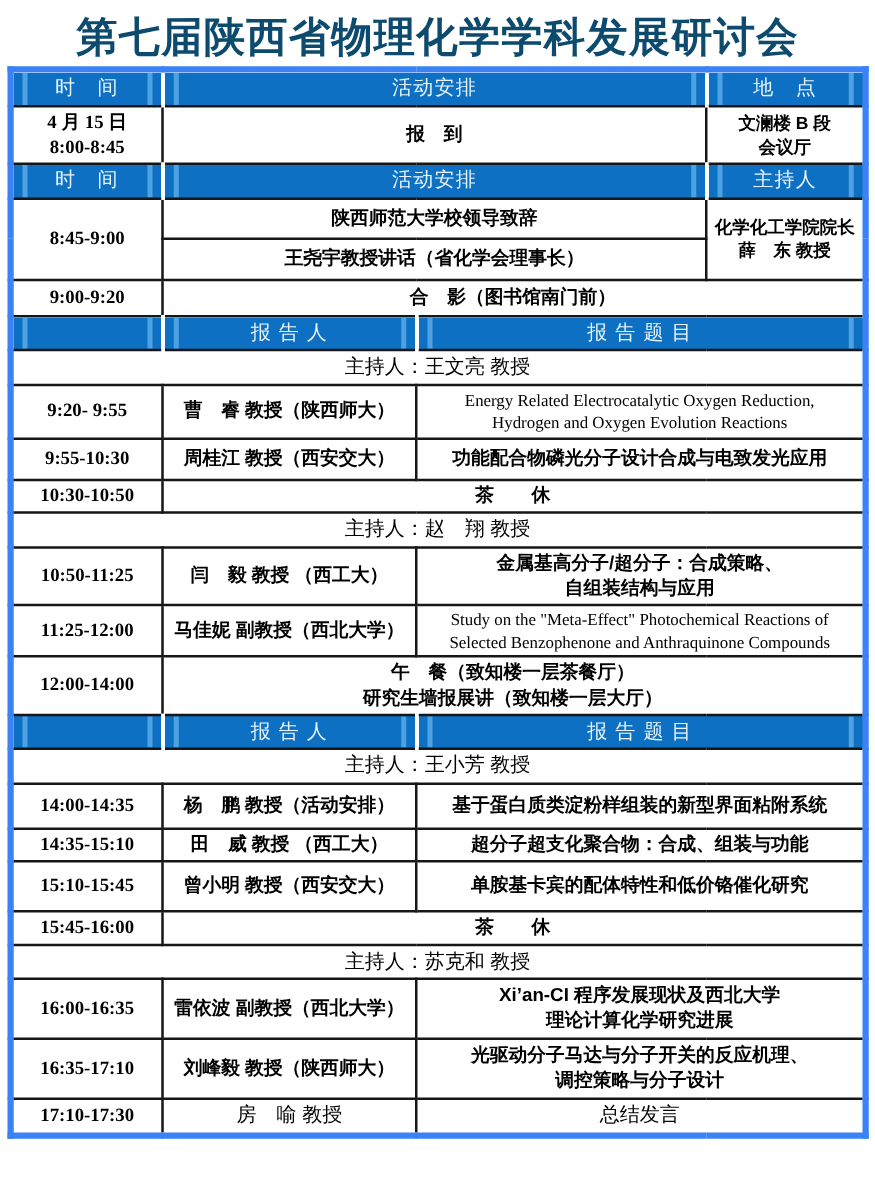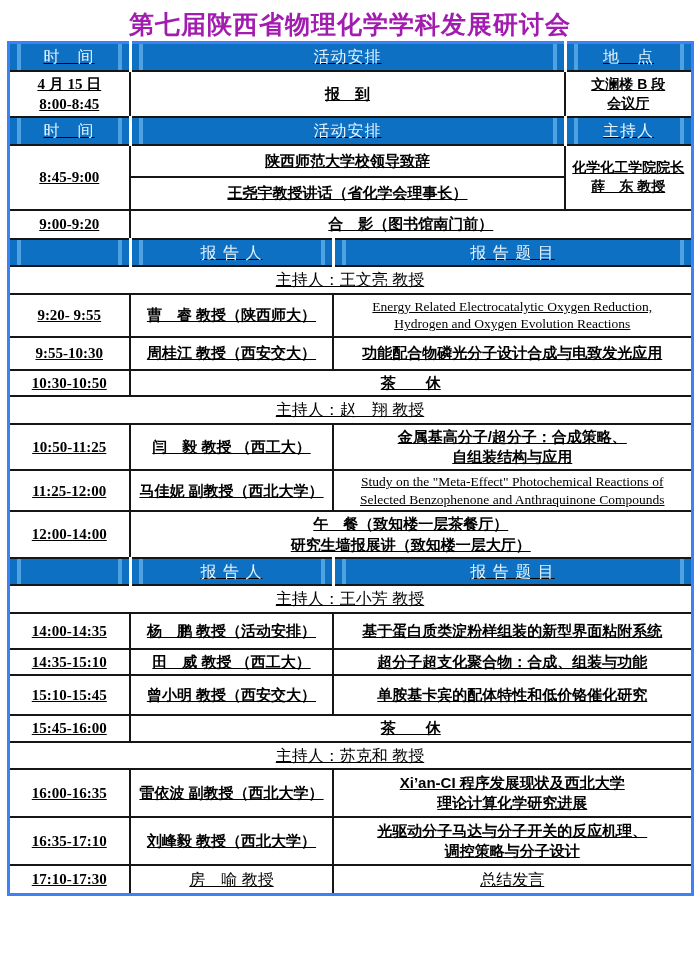--- a/index.html
+++ b/index.html
@@ -1,20 +1,20 @@
 <!DOCTYPE html>
 <html><head>
 <meta charset="utf-8">
 <style>
   html,body{margin:0;padding:0;background:#fff;}
   body{width:700px;font-family:"Liberation Sans",sans-serif;color:#000;}
   .page{width:700px;min-height:957px;background:#fff;}
-  .title1{margin:8px 0 0 0;text-align:center;font-size:25px;font-weight:bold;color:#a21caf;letter-spacing:1px;}
+  .title1{margin:8px 0 0 0;text-align:center;font-size:33px;font-weight:bold;color:#0c4a6e;letter-spacing:1px;}
   .title2{margin:2px 0 8px 0;text-align:center;font-size:27px;font-weight:bold;color:#187CD2;letter-spacing:14px;}
-  table{border-collapse:collapse;width:684px;margin:0 auto;table-layout:fixed;border:3px solid #3b82f6;text-decoration:underline;}
+  table{border-collapse:collapse;width:684px;margin:0 auto;table-layout:fixed;border:5px solid #3b82f6;}
   td{border:2px solid #161616;text-align:center;vertical-align:middle;padding:2px 4px;font-size:15px;font-weight:bold;line-height:1.35;overflow:hidden;}
   
   .hc{
     background-color:#0D70C3;
     background-image:linear-gradient(#4FA2E1,#4FA2E1),linear-gradient(#4FA2E1,#4FA2E1);
     background-size:4px 100%,4px 100%;
     background-position:7px 0,calc(100% - 7px) 0;
     background-repeat:no-repeat;
     color:#E8F4FD;font-weight:normal;font-size:16px;letter-spacing:1px;
   }
@@ -183,21 +183,21 @@
         <td class="time">16:00-16:35</td>
         <td class="cnb small">雷依波 副教授（西北大学）</td>
         <td colspan="2" class="cnb">
           <div>Xi’an-CI 程序发展现状及西北大学</div>
           <div>理论计算化学研究进展</div>
         </td>
       </tr>
 
       <tr style="height:48px">
         <td class="time">16:35-17:10</td>
-        <td class="cnb">刘峰毅 教授（西北大学）</td>
+        <td class="cnb">刘峰毅 教授（陕西师大）</td>
         <td colspan="2" class="cnb">
           <div>光驱动分子马达与分子开关的反应机理、</div>
           <div>调控策略与分子设计</div>
         </td>
       </tr>
 
       <tr style="height:29px">
         <td class="time">17:10-17:30</td>
         <td class="plain">房　喻 教授</td>
         <td colspan="2" class="plain">总结发言</td>

